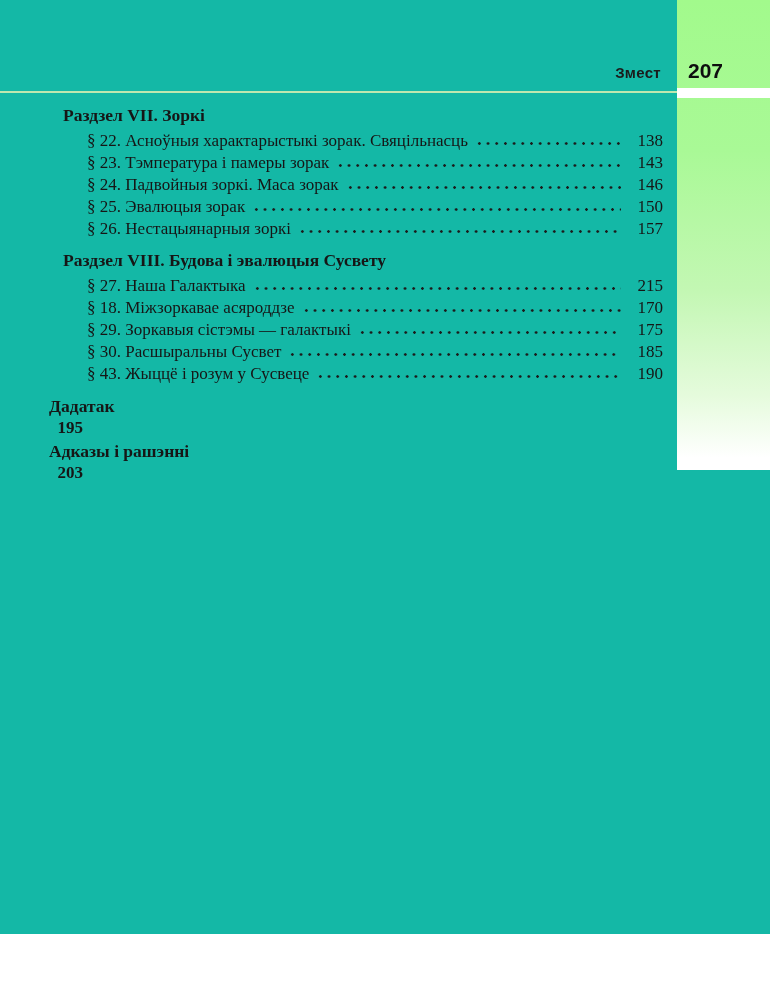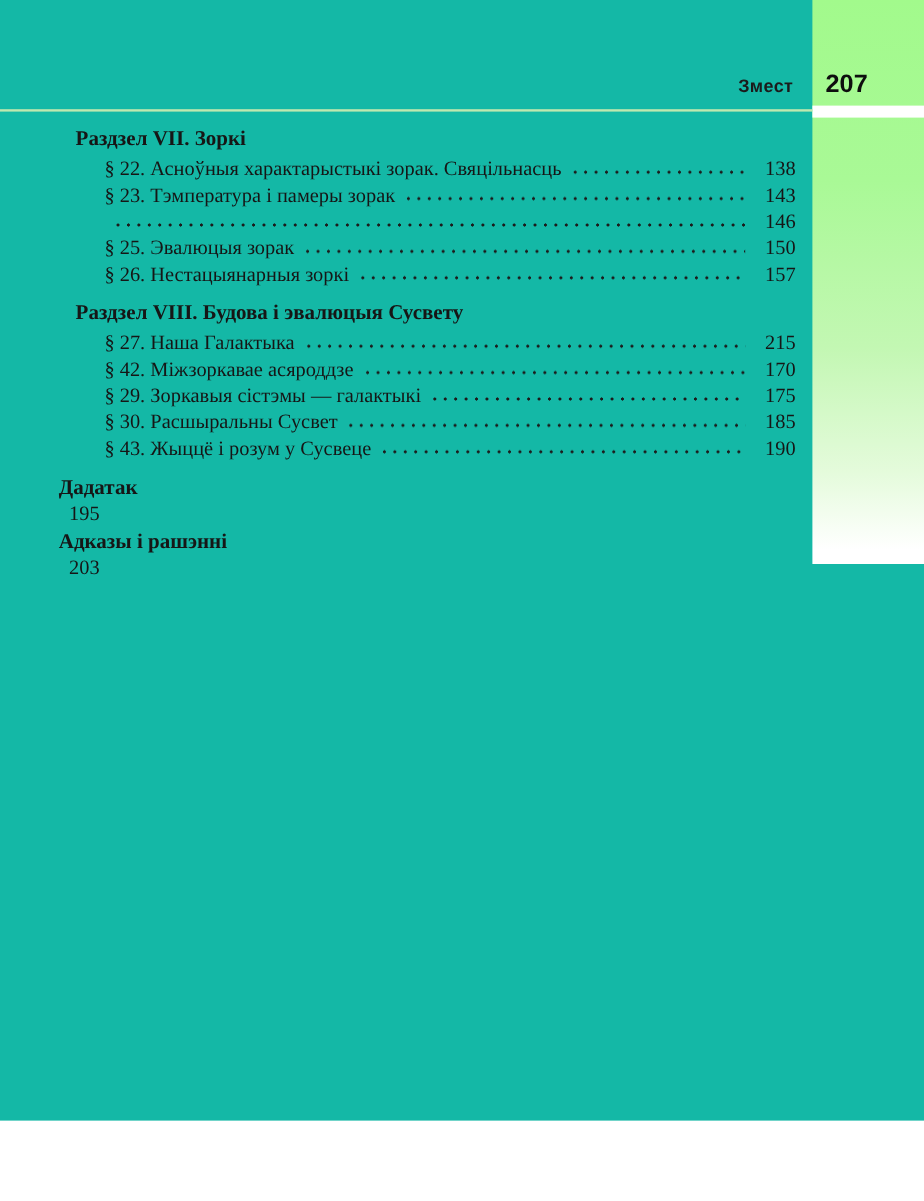--- a/index.html
+++ b/index.html
@@ -85,21 +85,21 @@
     background-repeat: repeat-x;
     background-position: 0 100%;
   }
   .pg {
     min-width: 34px;
     text-align: right;
     white-space: nowrap;
   }
   .back { margin-top: 10px; flex-direction: column; }
   .back .lbl { font-weight: 700; font-size: 17.5px; }
-  .back .pg { font-weight: 400; }
+  .back .pg { font-weight: 700; }
 </style>
 </head>
 <body>
 
 <div class="sheet">
 
   <div class="band"></div>
   <div class="band-gap"></div>
   <div class="rule"></div>
 
@@ -114,20 +114,21 @@
       <span class="lbl">§ 22. Асноўныя характарыстыкі зорак. Свяцільнасць</span>
       <span class="leader"></span>
       <span class="pg">138</span>
     </div>
     <div class="row indent">
       <span class="lbl">§ 23. Тэмпература і памеры зорак</span>
       <span class="leader"></span>
       <span class="pg">143</span>
     </div>
     <div class="row indent">
+      <span class="lbl">§ 24. Падвойныя зоркі. Маса зорак</span>
       <span class="leader"></span>
       <span class="pg">146</span>
     </div>
     <div class="row indent">
       <span class="lbl">§ 25. Эвалюцыя зорак</span>
       <span class="leader"></span>
       <span class="pg">150</span>
     </div>
     <div class="row indent">
       <span class="lbl">§ 26. Нестацыянарныя зоркі</span>
@@ -136,21 +137,21 @@
     </div>
 
     <div class="sec-h second">Раздзел VIII. Будова і эвалюцыя Сусвету</div>
 
     <div class="row indent">
       <span class="lbl">§ 27. Наша Галактыка</span>
       <span class="leader"></span>
       <span class="pg">215</span>
     </div>
     <div class="row indent">
-      <span class="lbl">§ 42. Міжзоркавае асяроддзе</span>
+      <span class="lbl">§ 18. Міжзоркавае асяроддзе</span>
       <span class="leader"></span>
       <span class="pg">170</span>
     </div>
     <div class="row indent">
       <span class="lbl">§ 29. Зоркавыя сістэмы — галактыкі</span>
       <span class="leader"></span>
       <span class="pg">175</span>
     </div>
     <div class="row indent">
       <span class="lbl">§ 30. Расшыральны Сусвет</span>

